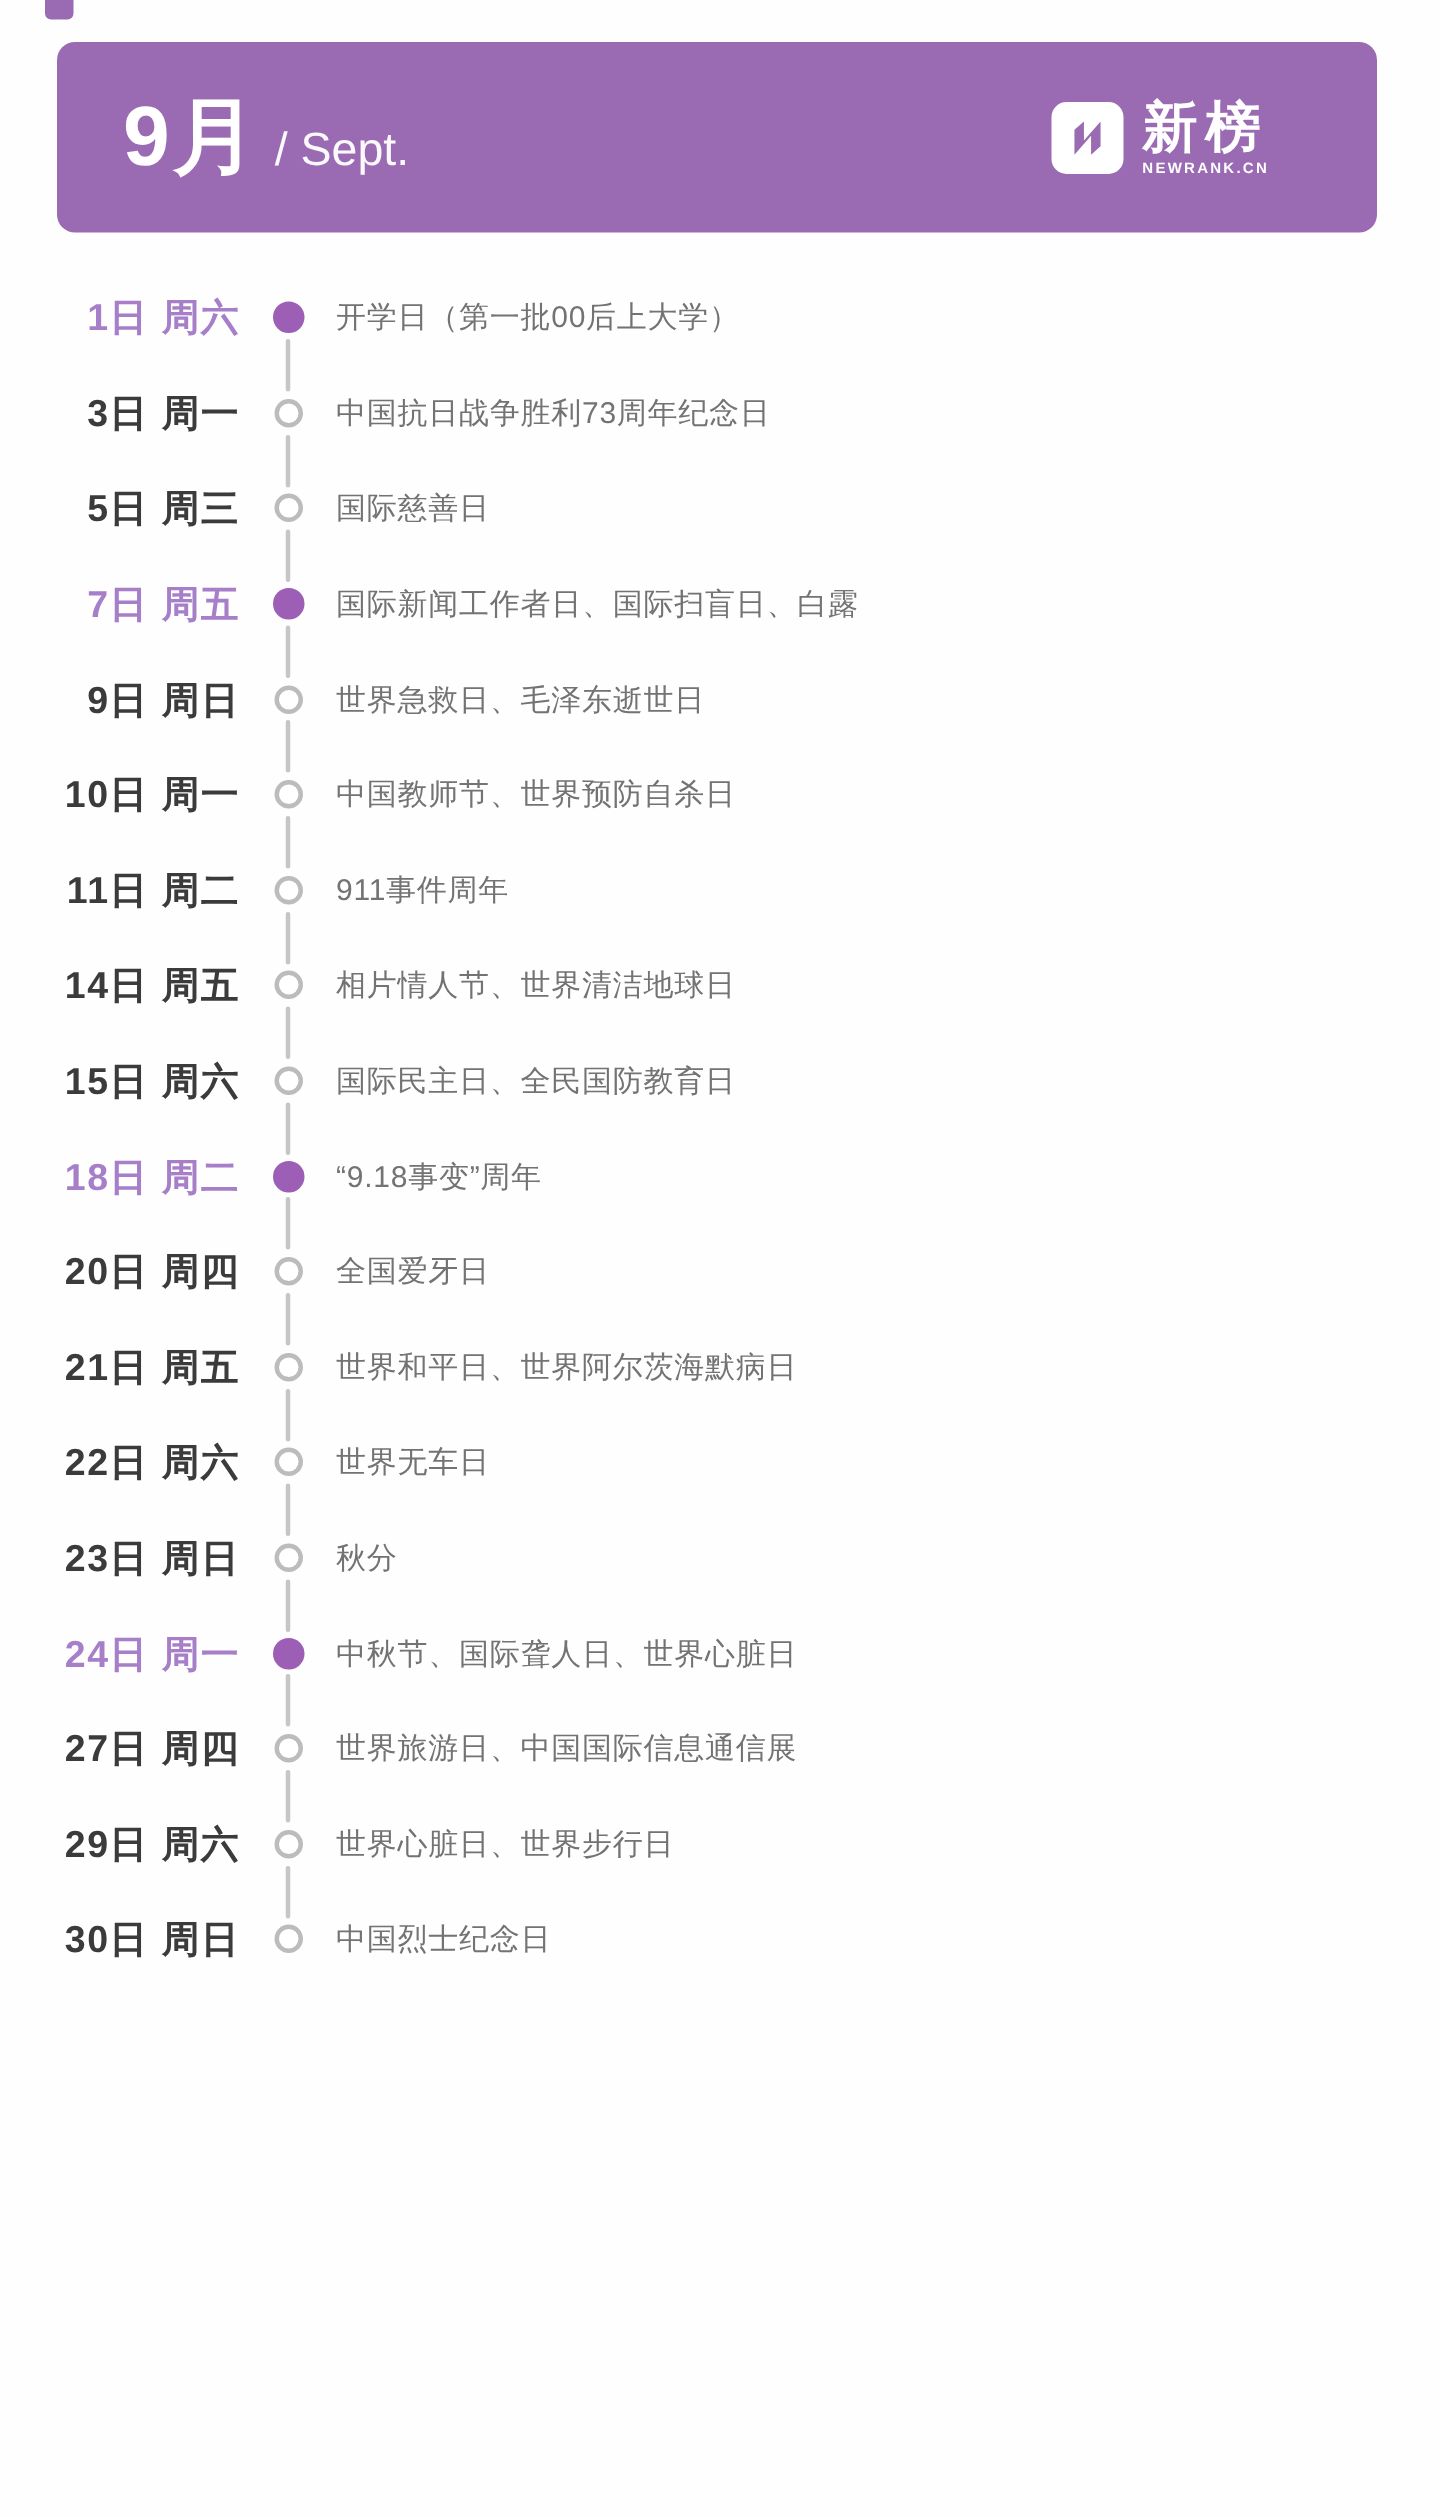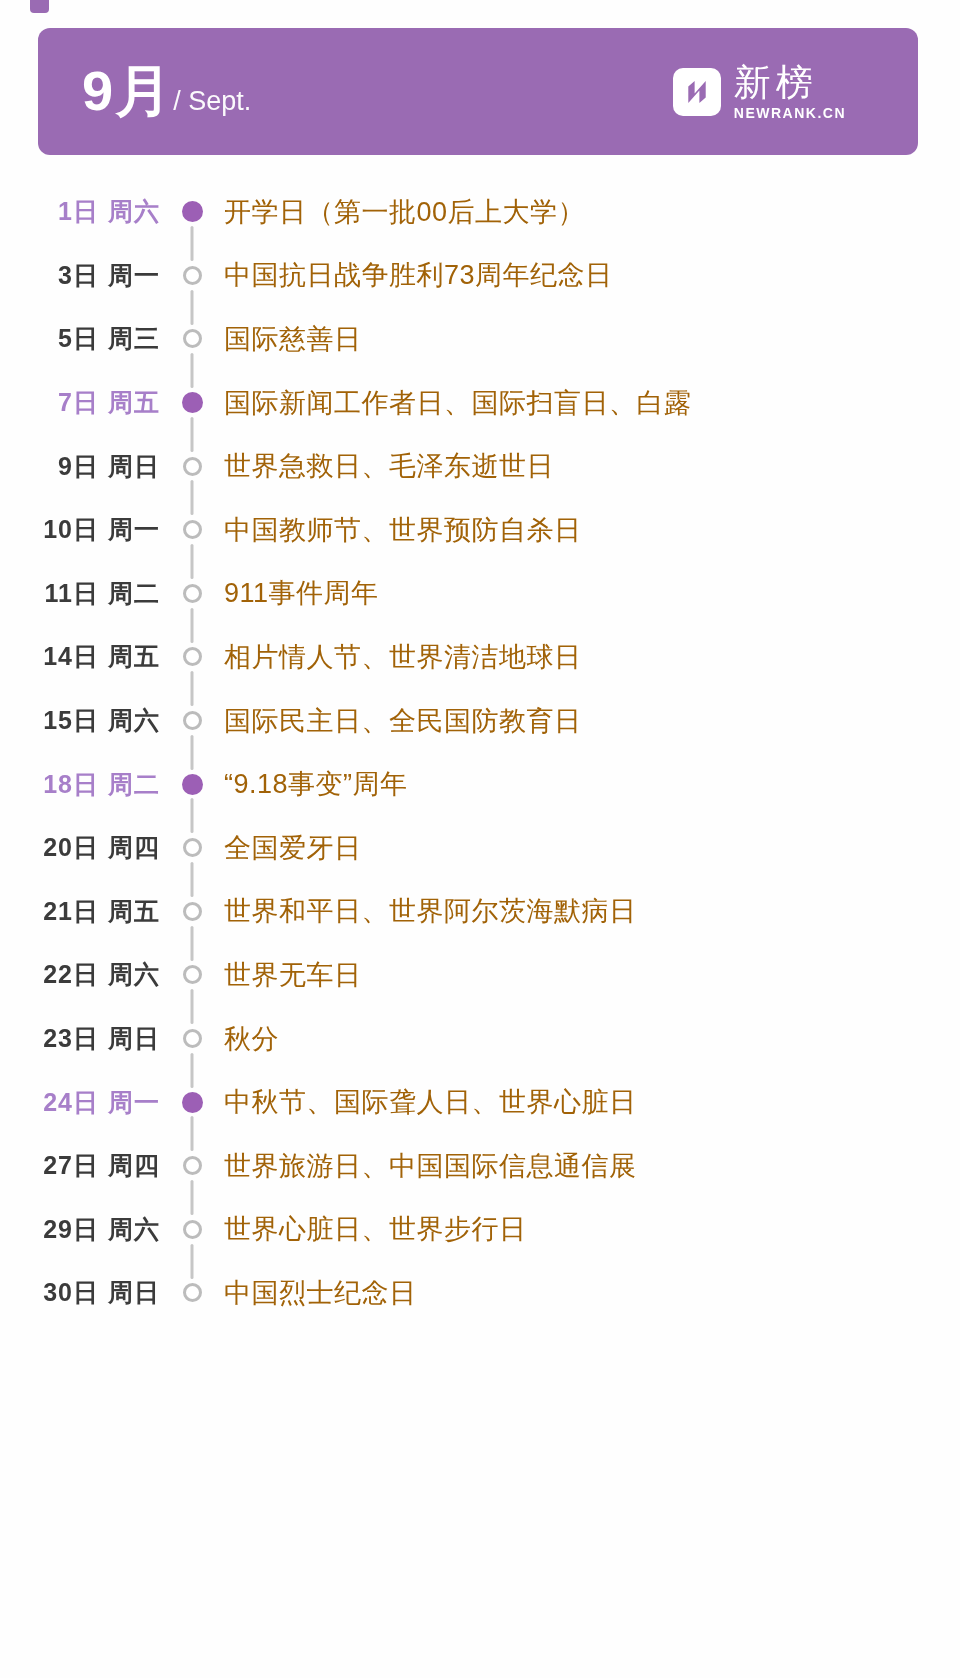--- a/index.html
+++ b/index.html
@@ -8,47 +8,47 @@
 
   .top-tab { position:absolute; left:30px; top:0; width:19px; height:13px;
              background:var(--accent,#9a6bb3); border-radius:0 0 4px 4px; }
 
   .header { position:absolute; left:38px; top:28px; width:880px; height:127px;
             background:var(--accent,#9a6bb3); border-radius:12px; color:#ffffff;
             display:flex; align-items:center; justify-content:space-between;
             padding:0 72px 0 44px; }
   .month-wrap { display:flex; align-items:baseline; }
   .month { font-size:56px; font-weight:bold; letter-spacing:2px; }
-  .month-suffix { font-size:27px; font-weight:300; margin-left:0; opacity:.96; }
+  .month-suffix { font-size:31px; font-weight:300; margin-left:10px; opacity:.96; }
 
   .logo { display:flex; align-items:center; gap:13px; }
   .logo-icon { width:48px; height:48px; background:#ffffff; border-radius:10px;
                display:flex; align-items:center; justify-content:center; }
   .logo-icon svg { width:38px; height:38px; }
   .logo-text { display:flex; flex-direction:column; line-height:1; }
-  .logo-name { font-size:37px; font-weight:normal; letter-spacing:5px; }
-  .logo-domain { font-size:14px; font-weight:bold; letter-spacing:1.5px; margin-top:5px; }
+  .logo-name { font-size:37px; font-weight:bold; letter-spacing:5px; }
+  .logo-domain { font-size:10px; font-weight:bold; letter-spacing:1.5px; margin-top:5px; }
 
   .timeline { position:absolute; left:0; top:180px; width:960px; }
   .row { position:relative; height:63.6px; display:flex; align-items:center; }
 
   .date { width:160px; text-align:right; font-size:25px; font-weight:700;
           color:#3b3b3b; white-space:nowrap; letter-spacing:1px; }
   .date .weekday { margin-left:9px; }
   .row.highlight .date { color:#a77fc9; }
 
   .marker { position:relative; width:64px; height:100%;
             display:flex; align-items:center; justify-content:center; }
   .dot { width:19px; height:19px; border-radius:50%;
          border:3.5px solid #bcbcbc; background:#ffffff; z-index:1; }
   .row.highlight .dot { width:21px; height:21px; border:none; background:#9c5fb5; }
   .connector { position:absolute; left:50%; transform:translateX(-50%);
                top:46px; height:35px; width:3px; background:#c6c6c6; border-radius:2px; }
 
-  .event { font-size:27px; color:#a16207; letter-spacing:0.5px; white-space:nowrap; }
+  .event { font-size:20px; color:#737373; letter-spacing:0.5px; white-space:nowrap; }
 </style>
 </head>
 <body>
 
 <div class="page">
   <div class="top-tab"></div>
 
   <header class="header">
     <div class="month-wrap">
       <span class="month">9月</span>

